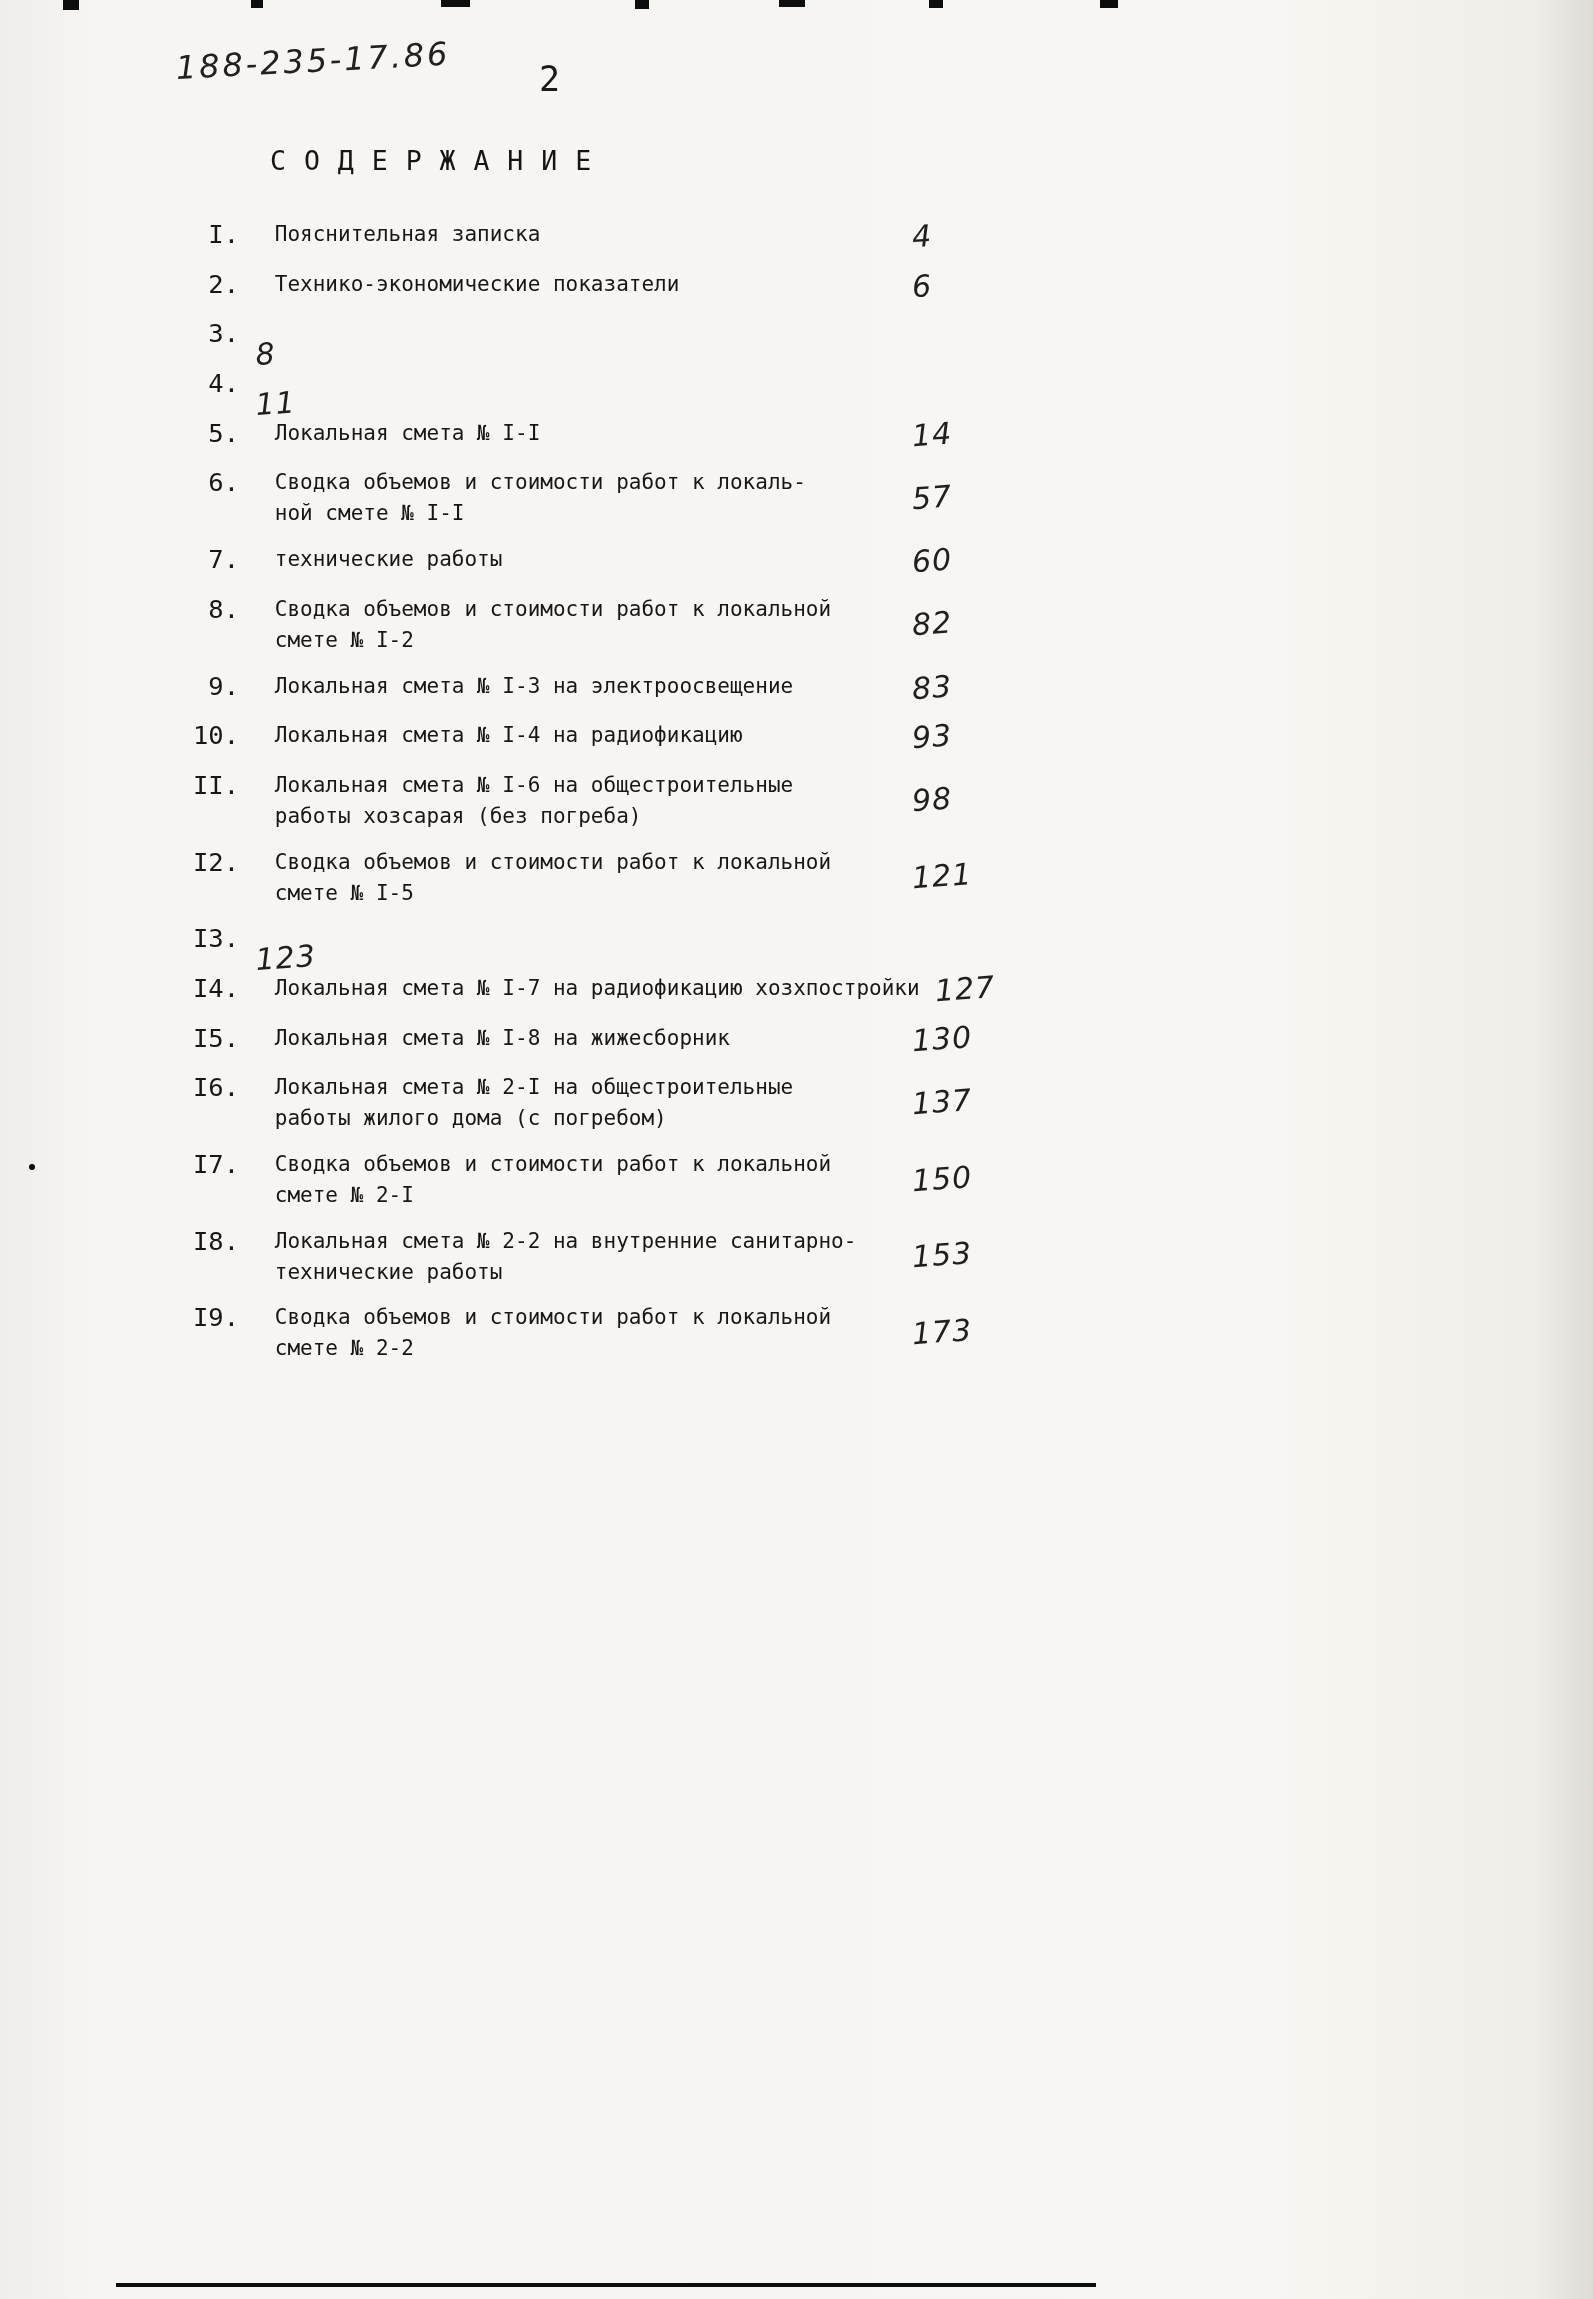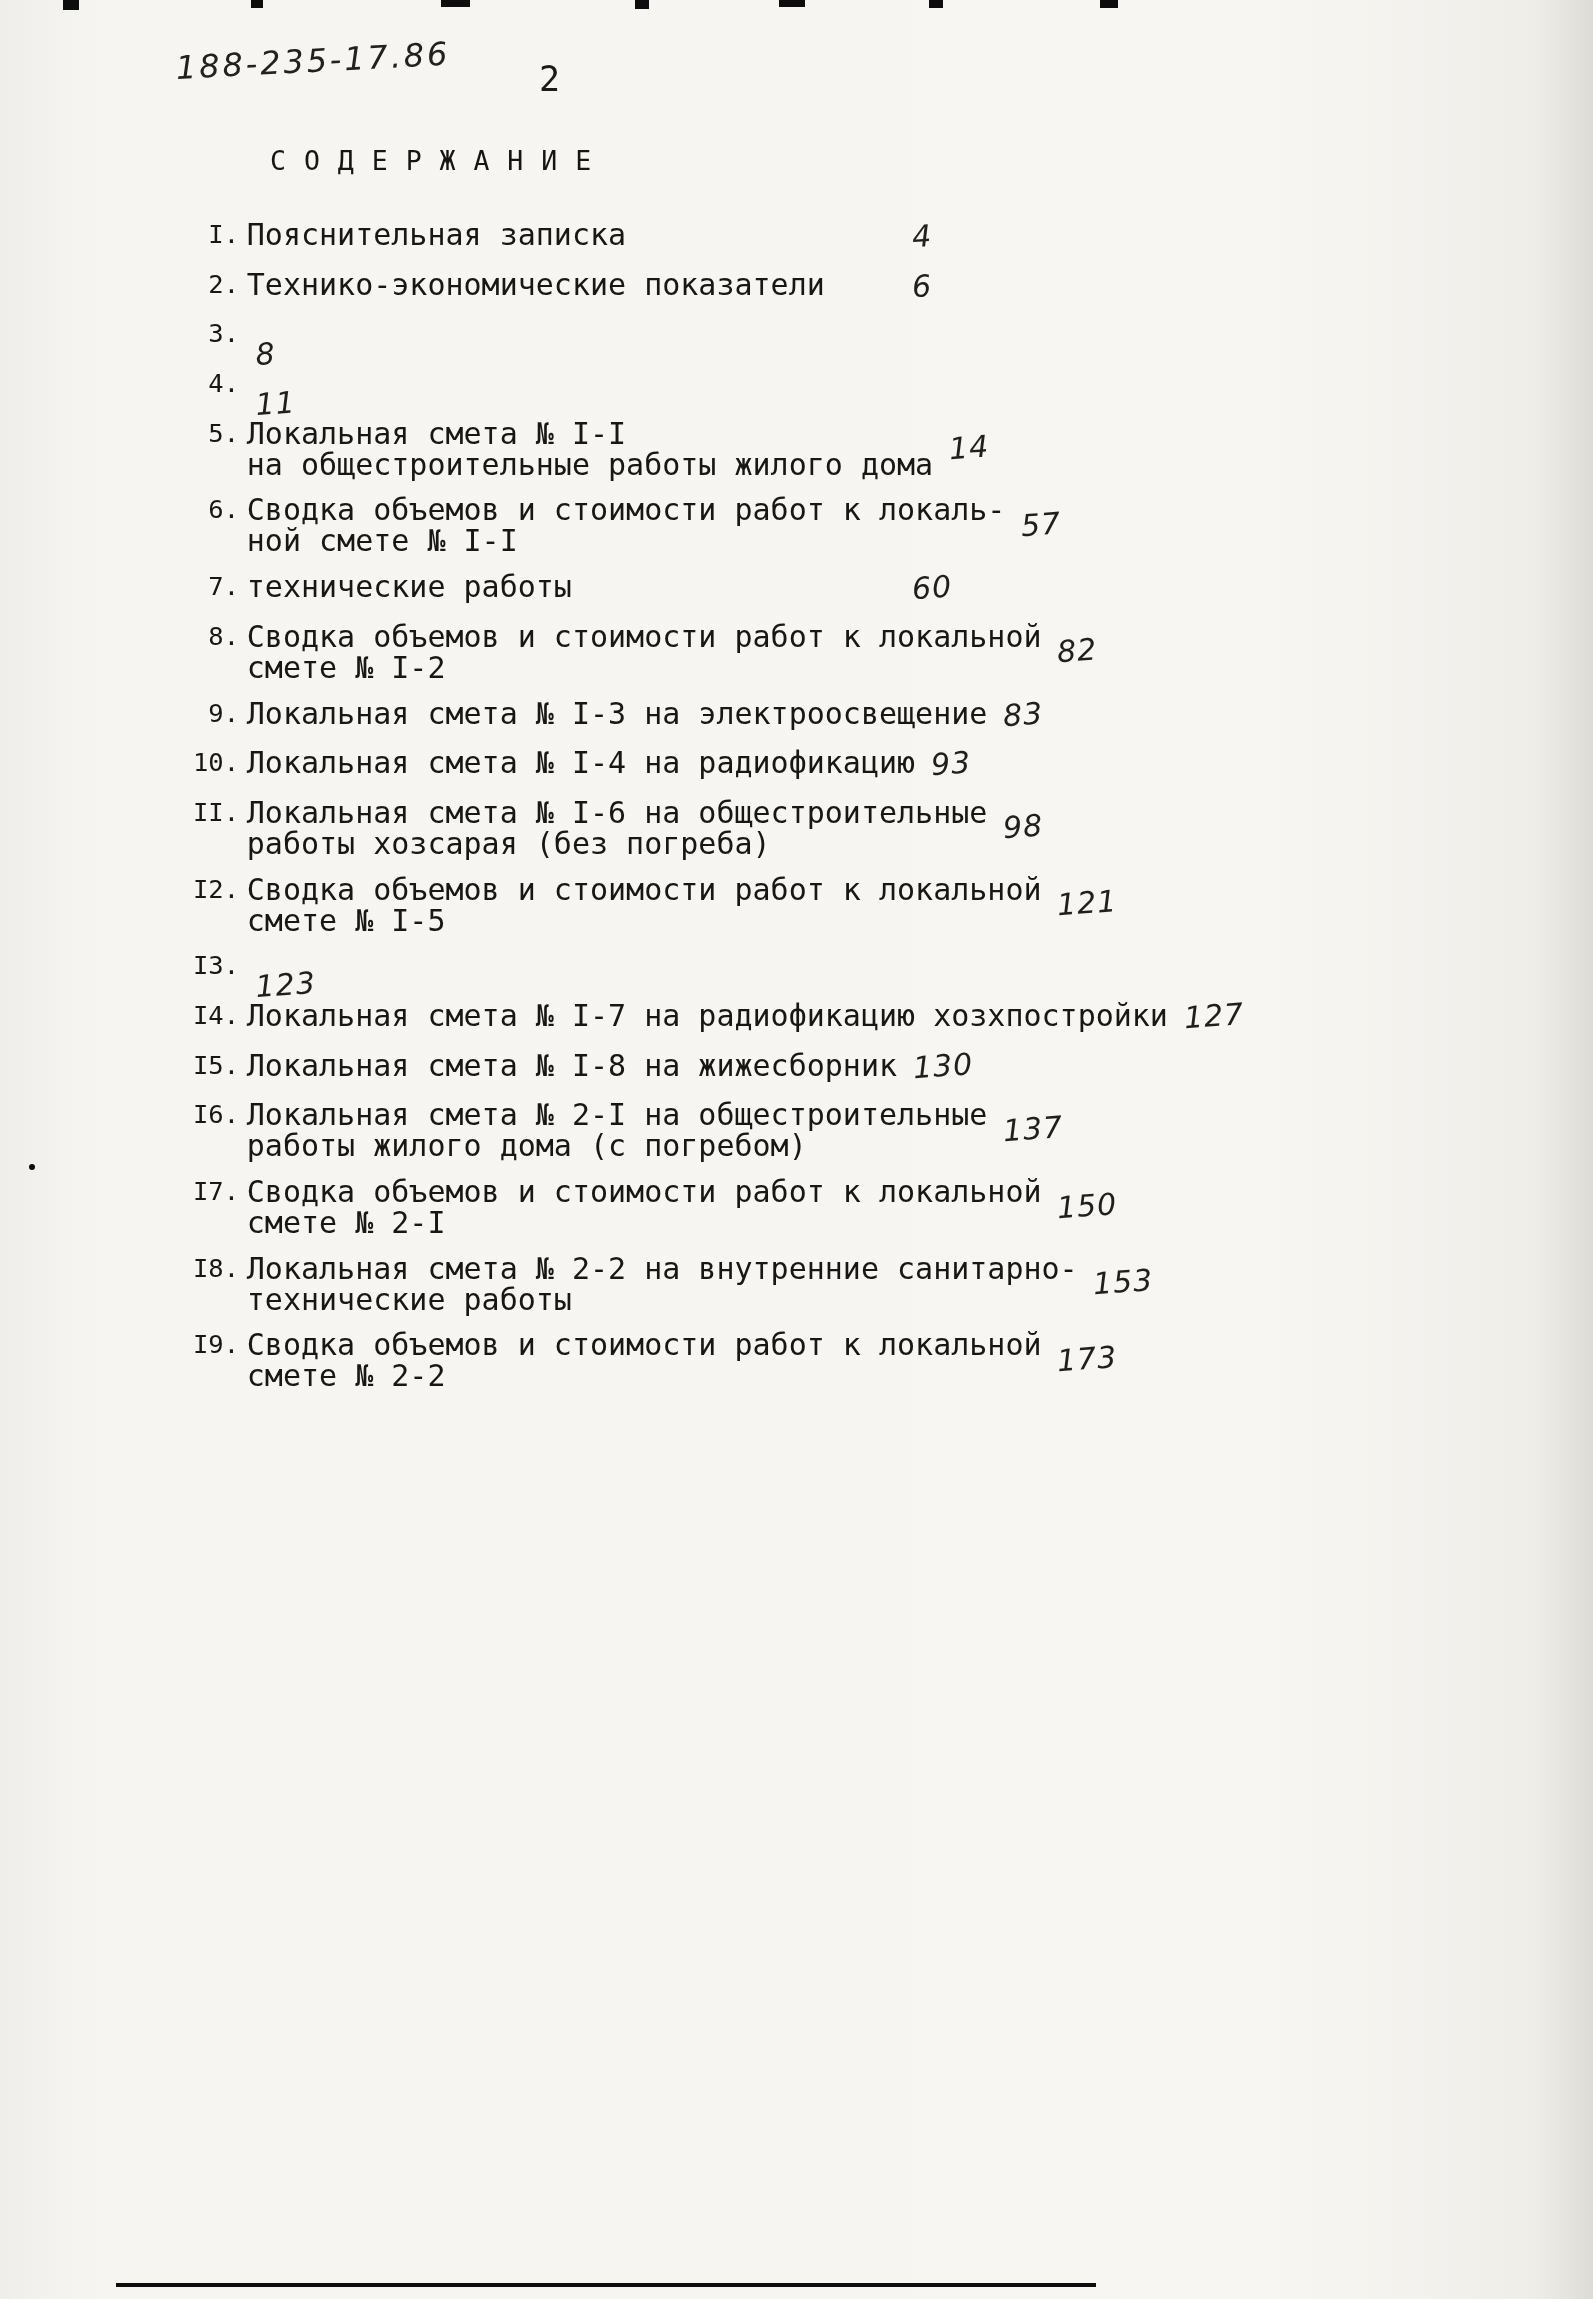--- a/index.html
+++ b/index.html
@@ -30,21 +30,21 @@
     display:grid;
     grid-template-columns:53px 1fr 110px;
     column-gap:7.8px;
     margin-bottom:14.7px;
     align-items:start;
   }
   .toc-num{
     text-align:right;
     font-size:25.5px;line-height:31px;color:#181715;
   }
-  .toc-text{font-size:30px;line-height:31px;color:#181715;}
+  .toc-text{font-size:21px;line-height:31px;color:#181715;margin-left:28px;}
   .toc-line{white-space:nowrap;}
   .toc-page{
     font-family:"DejaVu Sans", sans-serif;font-style:italic;
     font-size:30px;letter-spacing:1px;color:#201f1d;
     transform:rotate(-4deg);
     align-self:center;
     position:relative;top:-2.9px;padding-left:7.8px;
   }
   .edge-shadow{
     position:absolute;top:0;right:0;width:59px;height:100%;
@@ -93,21 +93,20 @@
         <span class="toc-page">8</span>
       </div>
       <div class="toc-row">
         <span class="toc-num">4.</span>
         <span class="toc-page">11</span>
       </div>
       <div class="toc-row">
         <span class="toc-num">5.</span>
         <div class="toc-text">
           <div class="toc-line">Локальная смета № I-I</div>
-          <div class="toc-line">на общестроительные работы жилого дома</div>
         </div>
         <span class="toc-page">14</span>
       </div>
       <div class="toc-row">
         <span class="toc-num">6.</span>
         <div class="toc-text">
           <div class="toc-line">Сводка объемов и стоимости работ к локаль-</div>
           <div class="toc-line">ной смете № I-I</div>
         </div>
         <span class="toc-page">57</span>

